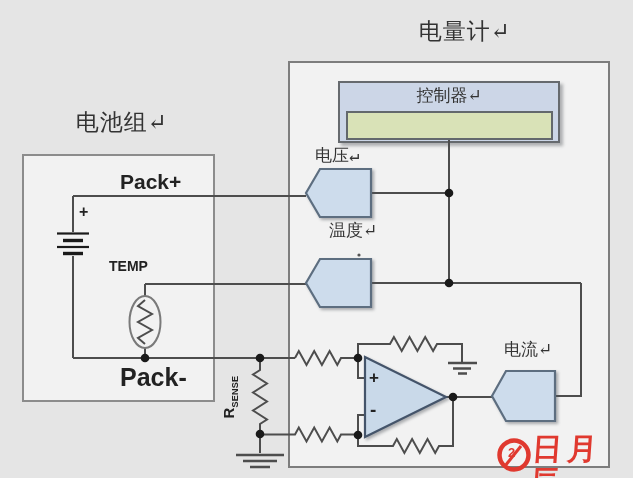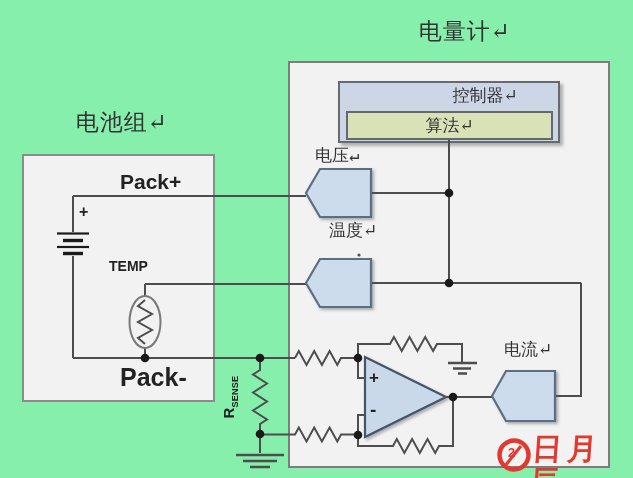--- a/index.html
+++ b/index.html
@@ -1,16 +1,16 @@
 <!DOCTYPE html>
 <html><head>
 <meta charset="utf-8">
 <style>
   html,body{margin:0;padding:0;background:#fff;}
-  #stage{position:relative;width:633px;height:478px;background:#86efac;overflow:hidden;
+  #stage{position:relative;width:633px;height:478px;background:#e5e5e5;overflow:hidden;
          font-family:"Liberation Sans",sans-serif;}
   .box{position:absolute;background:#f2f2f2;box-sizing:border-box;z-index:1;}
   #battery-box{left:22px;top:154px;width:193px;height:248px;border:2px solid #8c8c8c;}
   #gauge-box{left:288px;top:61px;width:322px;height:407px;border:2px solid #7d7d7d;}
   #controller-box{left:338px;top:81px;width:222px;height:62px;background:#ccd6e7;
       border:2px solid #666a6e;box-shadow:3px 3px 3px rgba(90,95,100,.45);}
   #algorithm-box{left:346px;top:111px;width:207px;height:29px;background:#d9e2b7;
       border:2px solid #63686c;}
   svg#wires{position:absolute;left:0;top:0;z-index:2;}
   .shadowed{filter:drop-shadow(2px 2px 1.5px rgba(80,85,92,.45));}
@@ -111,22 +111,21 @@
   </svg>
 
   <div class="lbl cn-big center" style="left:400px;top:19px;width:130px;">电量计↵</div>
   <div class="lbl cn-big center" style="left:58px;top:110px;width:128px;">电池组↵</div>
 
   <div class="lbl port" style="left:120px;top:170px;width:92px;font-size:21px;">Pack+</div>
   <div class="lbl port" style="left:109px;top:259px;width:88px;font-size:14px;">TEMP</div>
   <div class="lbl port" style="left:120px;top:364px;width:88px;font-size:25px;">Pack-</div>
   <div class="lbl sign" style="left:79px;top:203px;font-size:16px;">+</div>
 
-  <div class="lbl cn-med center" style="left:338px;top:86px;width:222px;margin-left:36px;">控制器↵</div>
-  <div class="lbl cn-med center" style="left:346px;top:116px;width:207px;">算法↵</div>
+  <div class="lbl cn-med center" style="left:338px;top:86px;width:222px;">控制器↵</div>
   <div class="lbl cn-med" style="left:315px;top:148px;font-family:Liberation Mono, monospace;">电压↵</div>
   <div class="lbl cn-med" style="left:329px;top:221px;">温度↵</div>
   <div class="lbl cn-med" style="left:504px;top:340px;">电流↵</div>
 
   <div class="lbl sign" style="left:369px;top:369px;font-size:17px;">+</div>
   <div class="lbl sign" style="left:370px;top:400px;font-size:19px;">-</div>
 
   <div class="lbl" id="rsense-label">
     <span>R</span><sub>SENSE</sub>
   </div>

